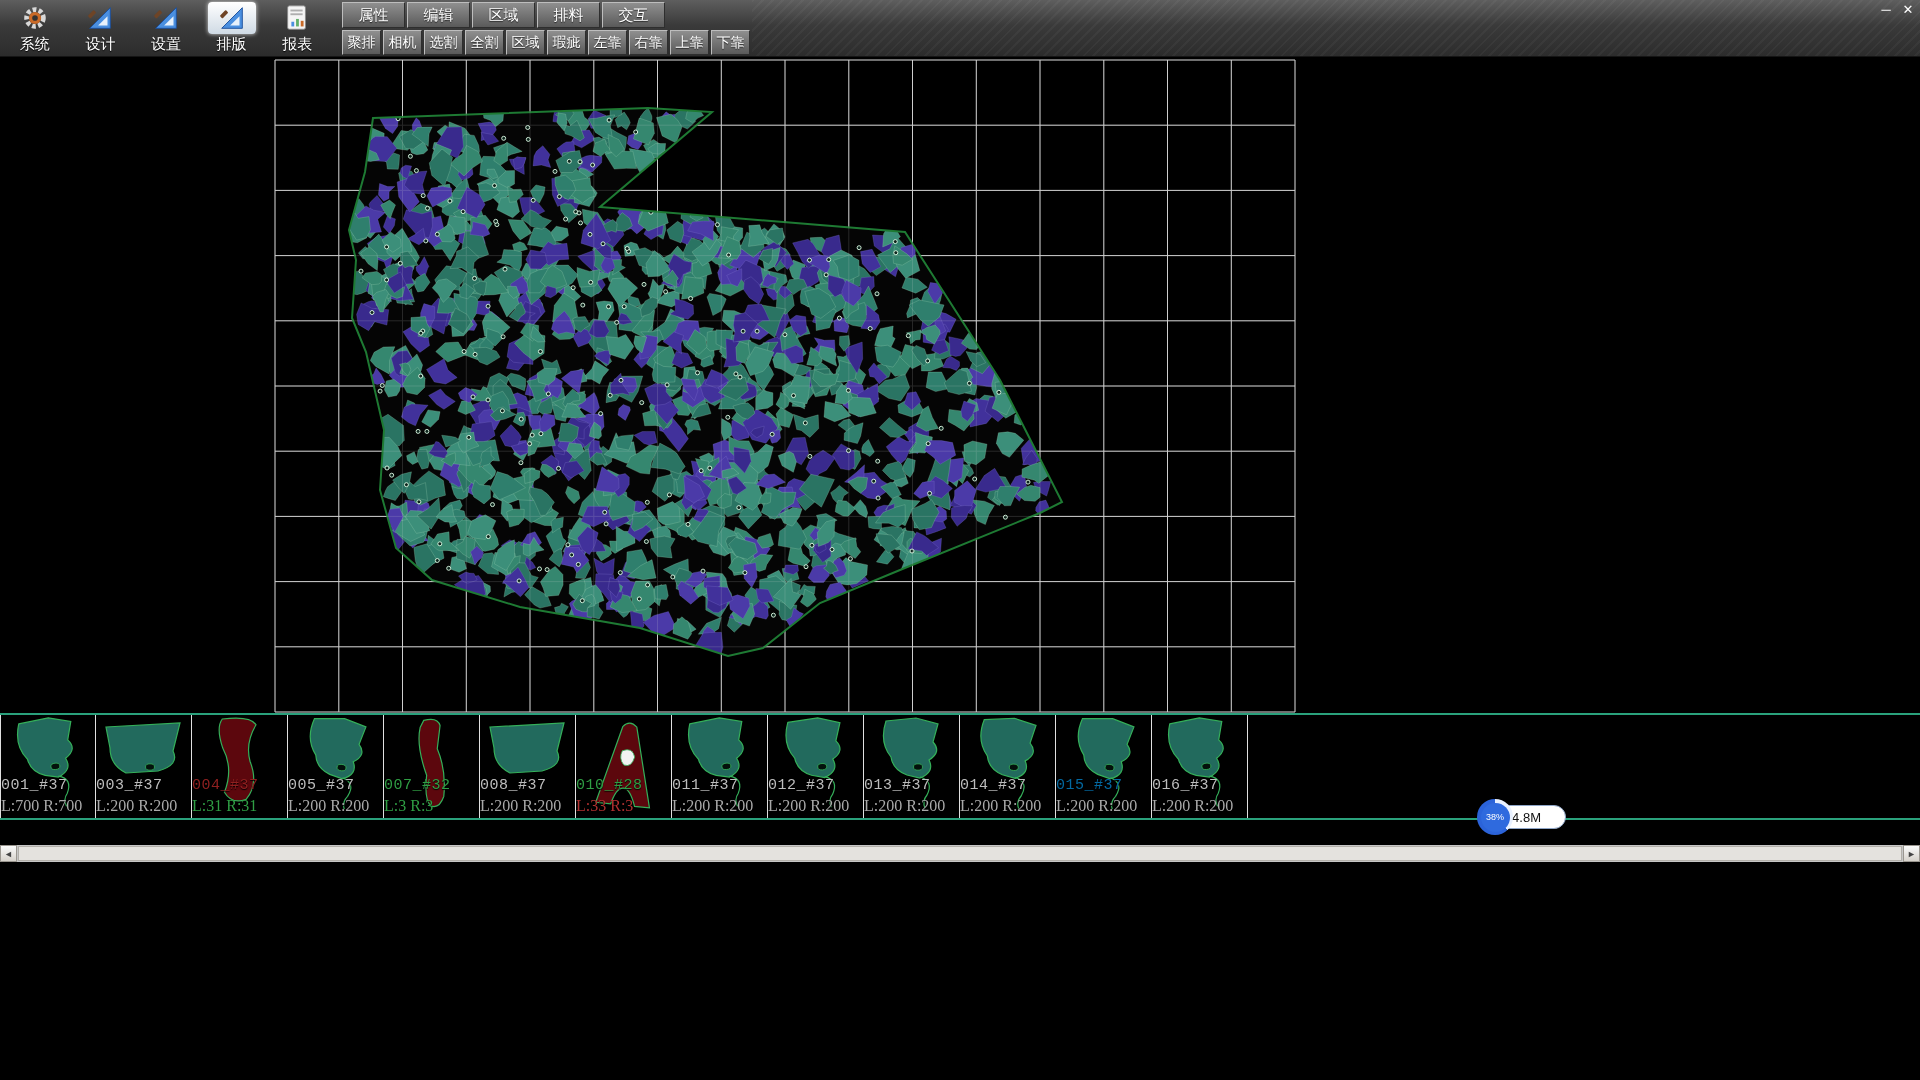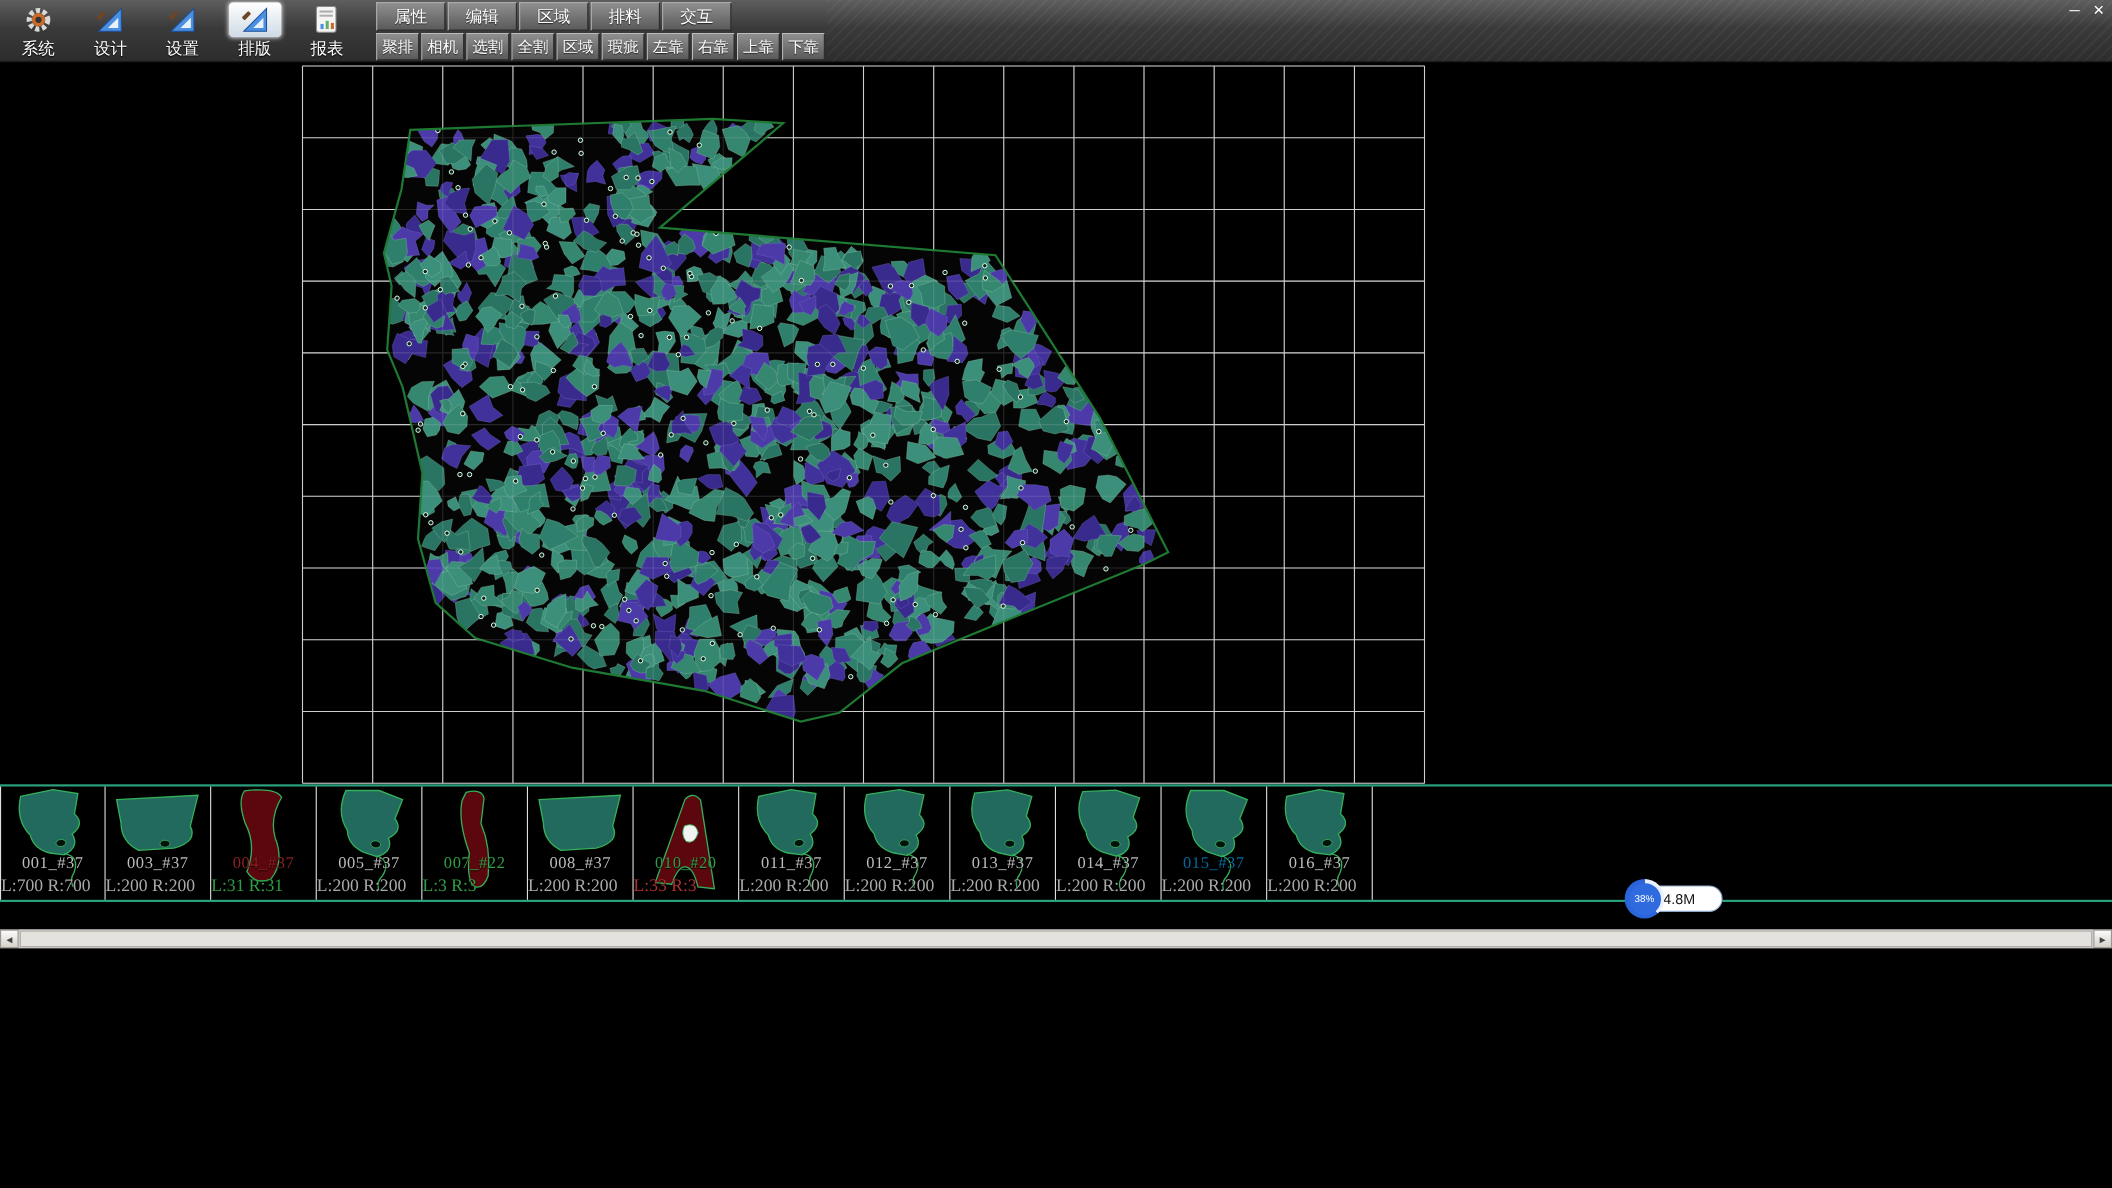--- a/index.html
+++ b/index.html
@@ -35,22 +35,22 @@
   #canvas{position:absolute;top:57px;left:0;width:1920px;height:656px;background:#000}
   #canvas-svg{display:block}
 
   
   #strip{position:absolute;top:713px;left:0;width:1920px;height:107px;background:#000;
     border-top:2px solid #2aa17c;border-bottom:2px solid #2aa17c;display:flex}
   .thumb{position:relative;flex:none;width:96px;height:103px;border-right:1px solid #e0e0e0;
     overflow:hidden}
   .thumb:first-child{border-left:1px solid #e0e0e0}
   .thumb svg{position:absolute;left:0;top:0;width:96px;height:103px}
-  .thumb-id{position:absolute;left:0;right:0;bottom:24px;text-align:center;font-size:15px;
-    font-family:Liberation Serif, serif;letter-spacing:.5px;text-shadow:0 1px 1px #000}
+  .thumb-id{position:absolute;left:0;right:0;bottom:24px;text-align:left;font-size:15px;
+    font-family:Liberation Mono, monospace;letter-spacing:.5px;text-shadow:0 1px 1px #000}
   .thumb-lr{position:absolute;left:0;right:0;bottom:3px;font-size:16px;
     font-family:"Liberation Serif",serif;text-shadow:0 1px 1px #000}
 
   
   #mem-pill{position:absolute;left:1494px;top:805px;width:72px;height:24px;background:#fff;
     border:1px solid #8fa6c8;border-radius:12px;color:#111;font-size:13px;display:flex;
     align-items:center;justify-content:flex-end;padding-right:24px;z-index:5}
   #prog-circle{position:absolute;left:1477px;top:799px;width:36px;height:36px;border-radius:50%;
     background:conic-gradient(#e9f1ff 0 137deg,#2b63d9 137deg 360deg);display:flex;
     align-items:center;justify-content:center;z-index:6}
@@ -1371,40 +1371,40 @@
         </svg>
         <div class="thumb-id" style="color:#bdbdbd">005_#37</div>
         <div class="thumb-lr" style="color:#a9a9a9">L:200 R:200</div>
       </div>
       <div class="thumb">
         <svg viewBox="0 0 96 103">
           <g transform="rotate(-3 48 48)">
             <path d="M42,5 Q56,2 58,11 L54,34 Q62,56 58,82 Q53,94 45,91 Q38,85 42,60 Q33,30 38,12 Z" fill="#5c070d" stroke="#35b05a" stroke-width="1.2"></path>
           </g>
         </svg>
-        <div class="thumb-id" style="color:#2f9e44">007_#22</div>
+        <div class="thumb-id" style="color:#2f9e44">007_#32</div>
         <div class="thumb-lr" style="color:#2f9e44">L:3 R:3</div>
       </div>
       <div class="thumb">
         <svg viewBox="0 0 96 103">
           <g transform="rotate(0 48 48)">
             <path d="M10,12 L84,8 L77,36 Q84,50 62,56 L30,58 Q14,50 14,33 Z" fill="#226a5d" stroke="#35b05a" stroke-width="1.2"></path>
           </g>
         </svg>
         <div class="thumb-id" style="color:#bdbdbd">008_#37</div>
         <div class="thumb-lr" style="color:#a9a9a9">L:200 R:200</div>
       </div>
       <div class="thumb">
         <svg viewBox="0 0 96 103">
           <g transform="rotate(6 48 48)">
             <path d="M24,90 L43,12 Q49,4 57,11 L78,90 L63,90 Q57,73 50,73 Q43,73 39,90 Z" fill="#5c070d" stroke="#35b05a" stroke-width="1.2"></path>
             <path d="M45,36 Q55,31 58,41 Q56,52 48,50 Q42,44 45,36 Z" fill="#f2f2f2" stroke="#35b05a" stroke-width="0.8"></path>
           </g>
         </svg>
-        <div class="thumb-id" style="color:#2f9e44">010_#20</div>
+        <div class="thumb-id" style="color:#2f9e44">010_#28</div>
         <div class="thumb-lr" style="color:#b03030">L:33 R:3</div>
       </div>
       <div class="thumb">
         <svg viewBox="0 0 96 103">
           <g transform="rotate(-6 48 48)">
             <path d="M22,6 L52,3 L74,9 L69,27 Q78,37 65,45 Q71,57 56,63 L43,60 Q29,55 27,42 Q15,27 22,6 Z" fill="#226a5d" stroke="#35b05a" stroke-width="1.2"></path>
             <ellipse cx="54" cy="52" rx="4.5" ry="3.2" fill="#04110c" stroke="#35b05a" stroke-width="0.8"></ellipse>
             <path d="M56,62 Q70,66 63,80 Q58,86 61,93" fill="none" stroke="#35b05a" stroke-width="1.2"></path>
           </g>
         </svg>

